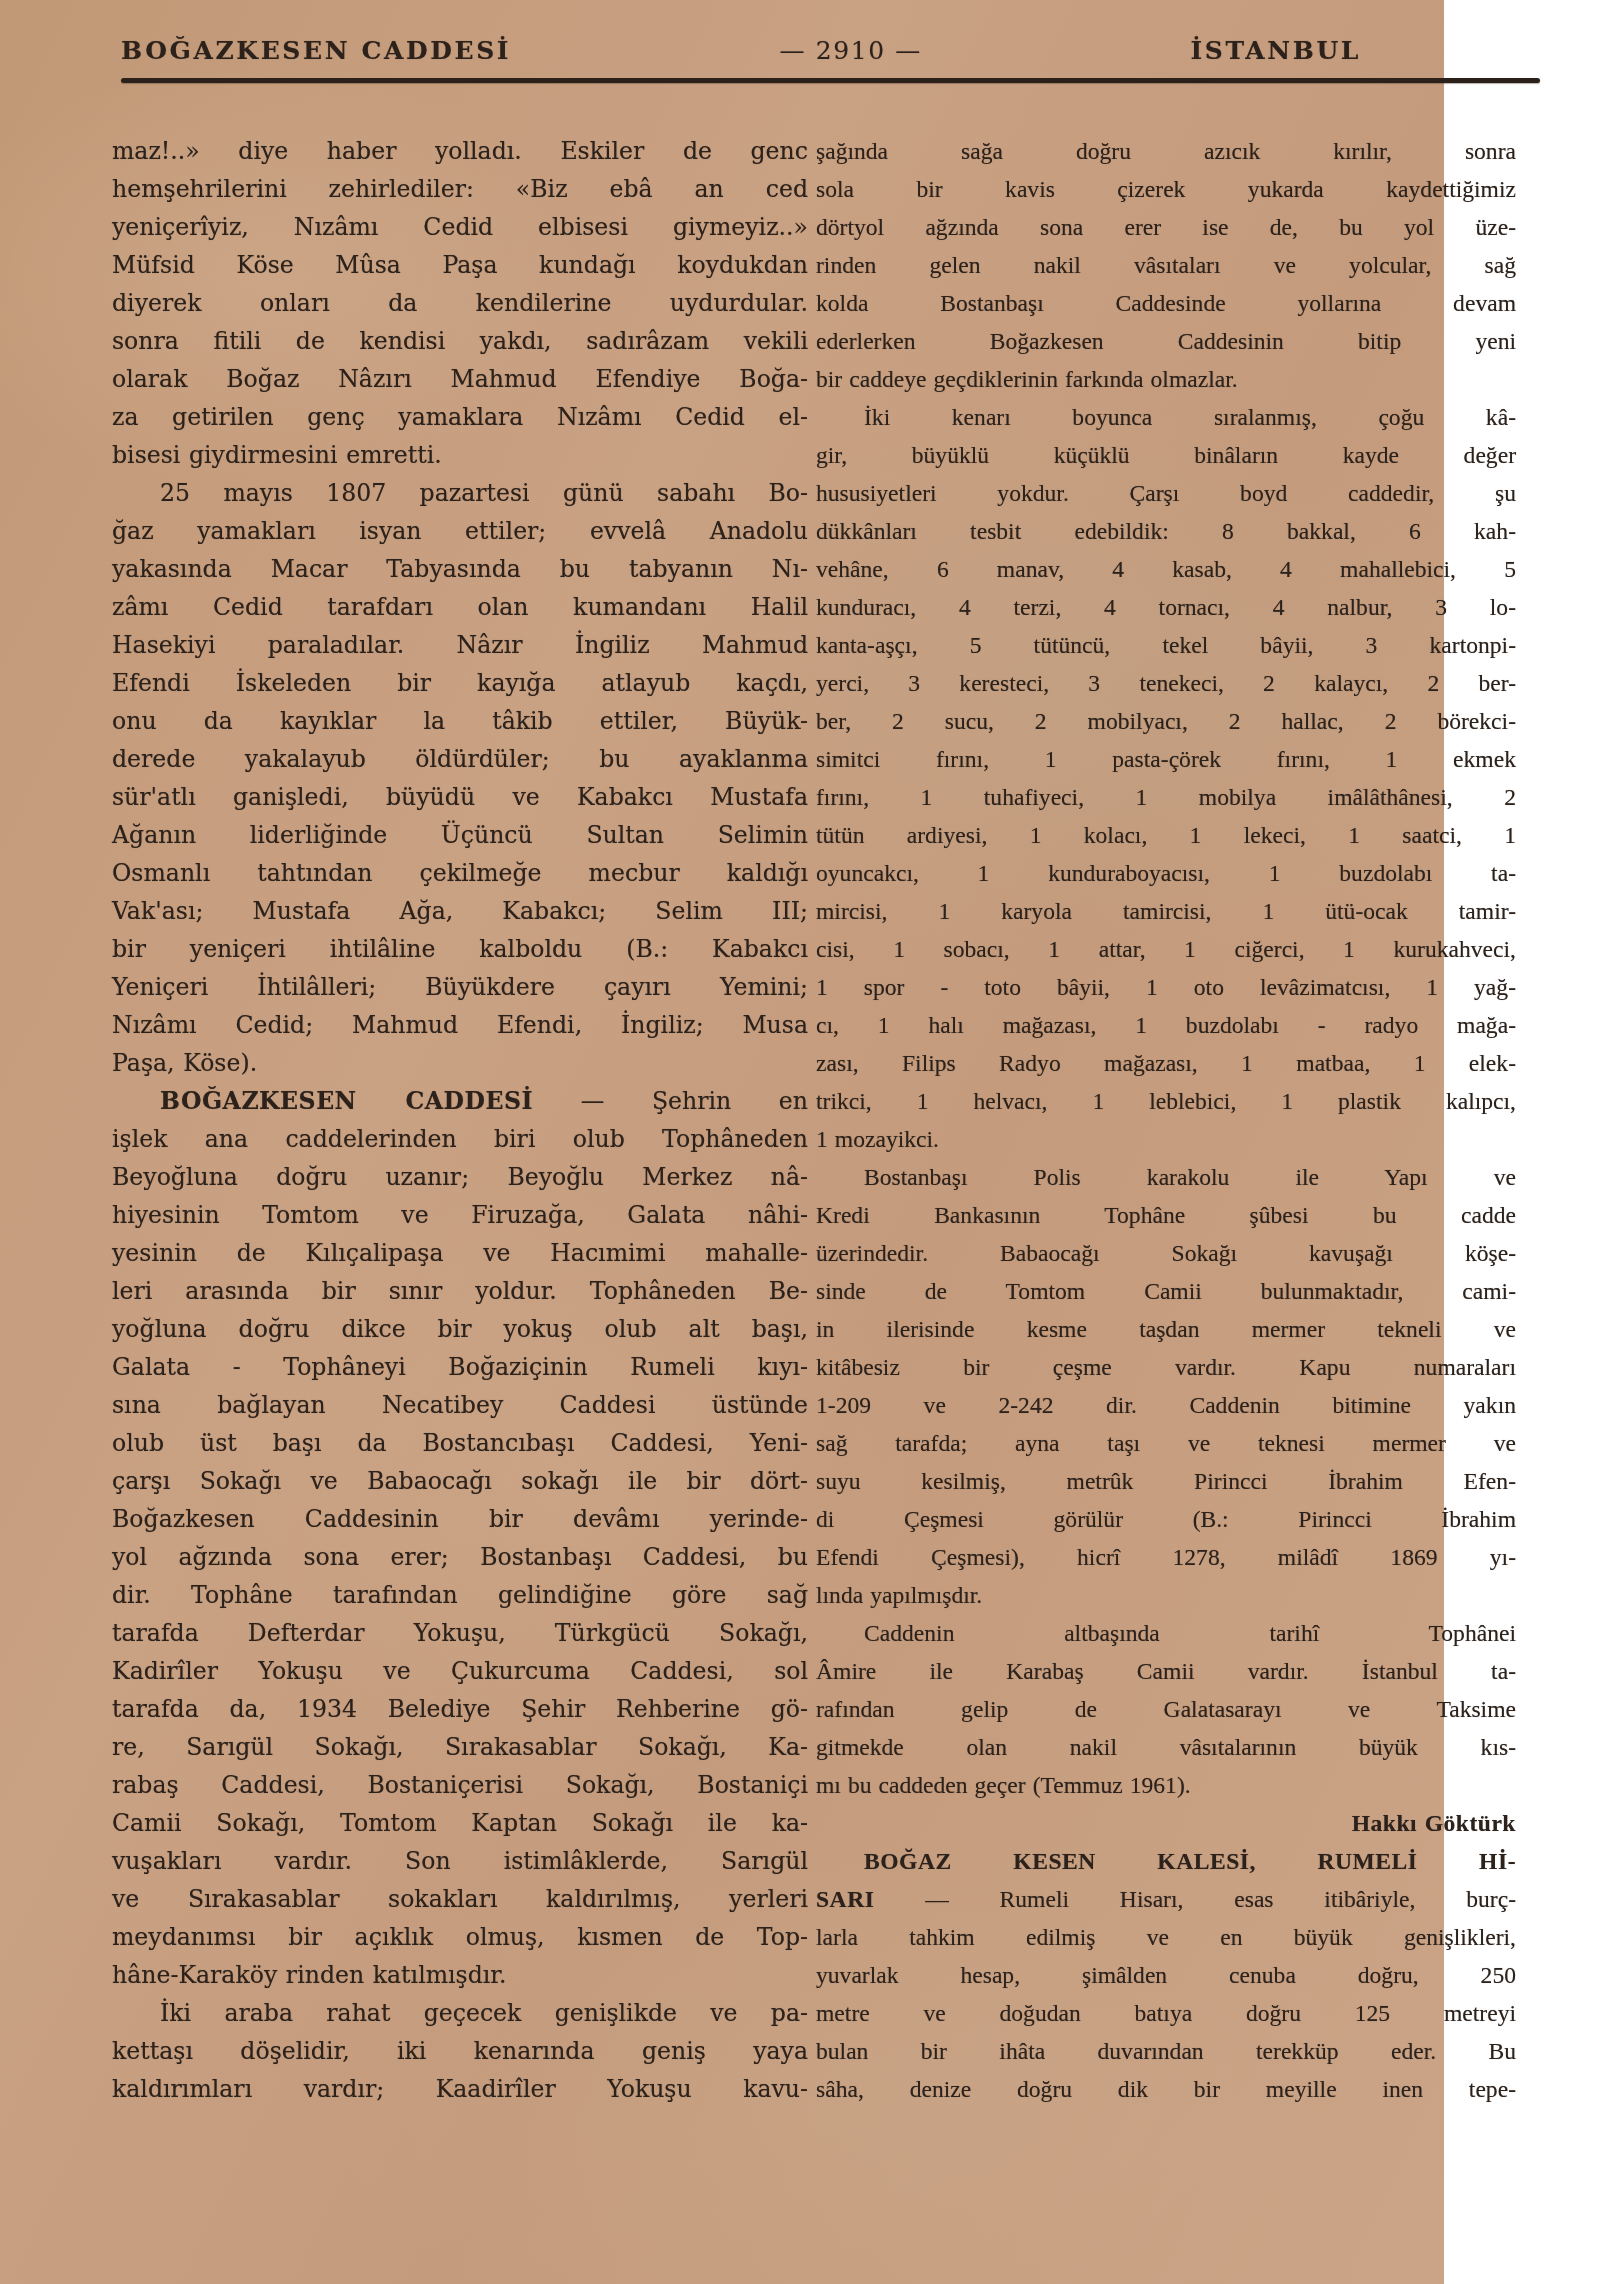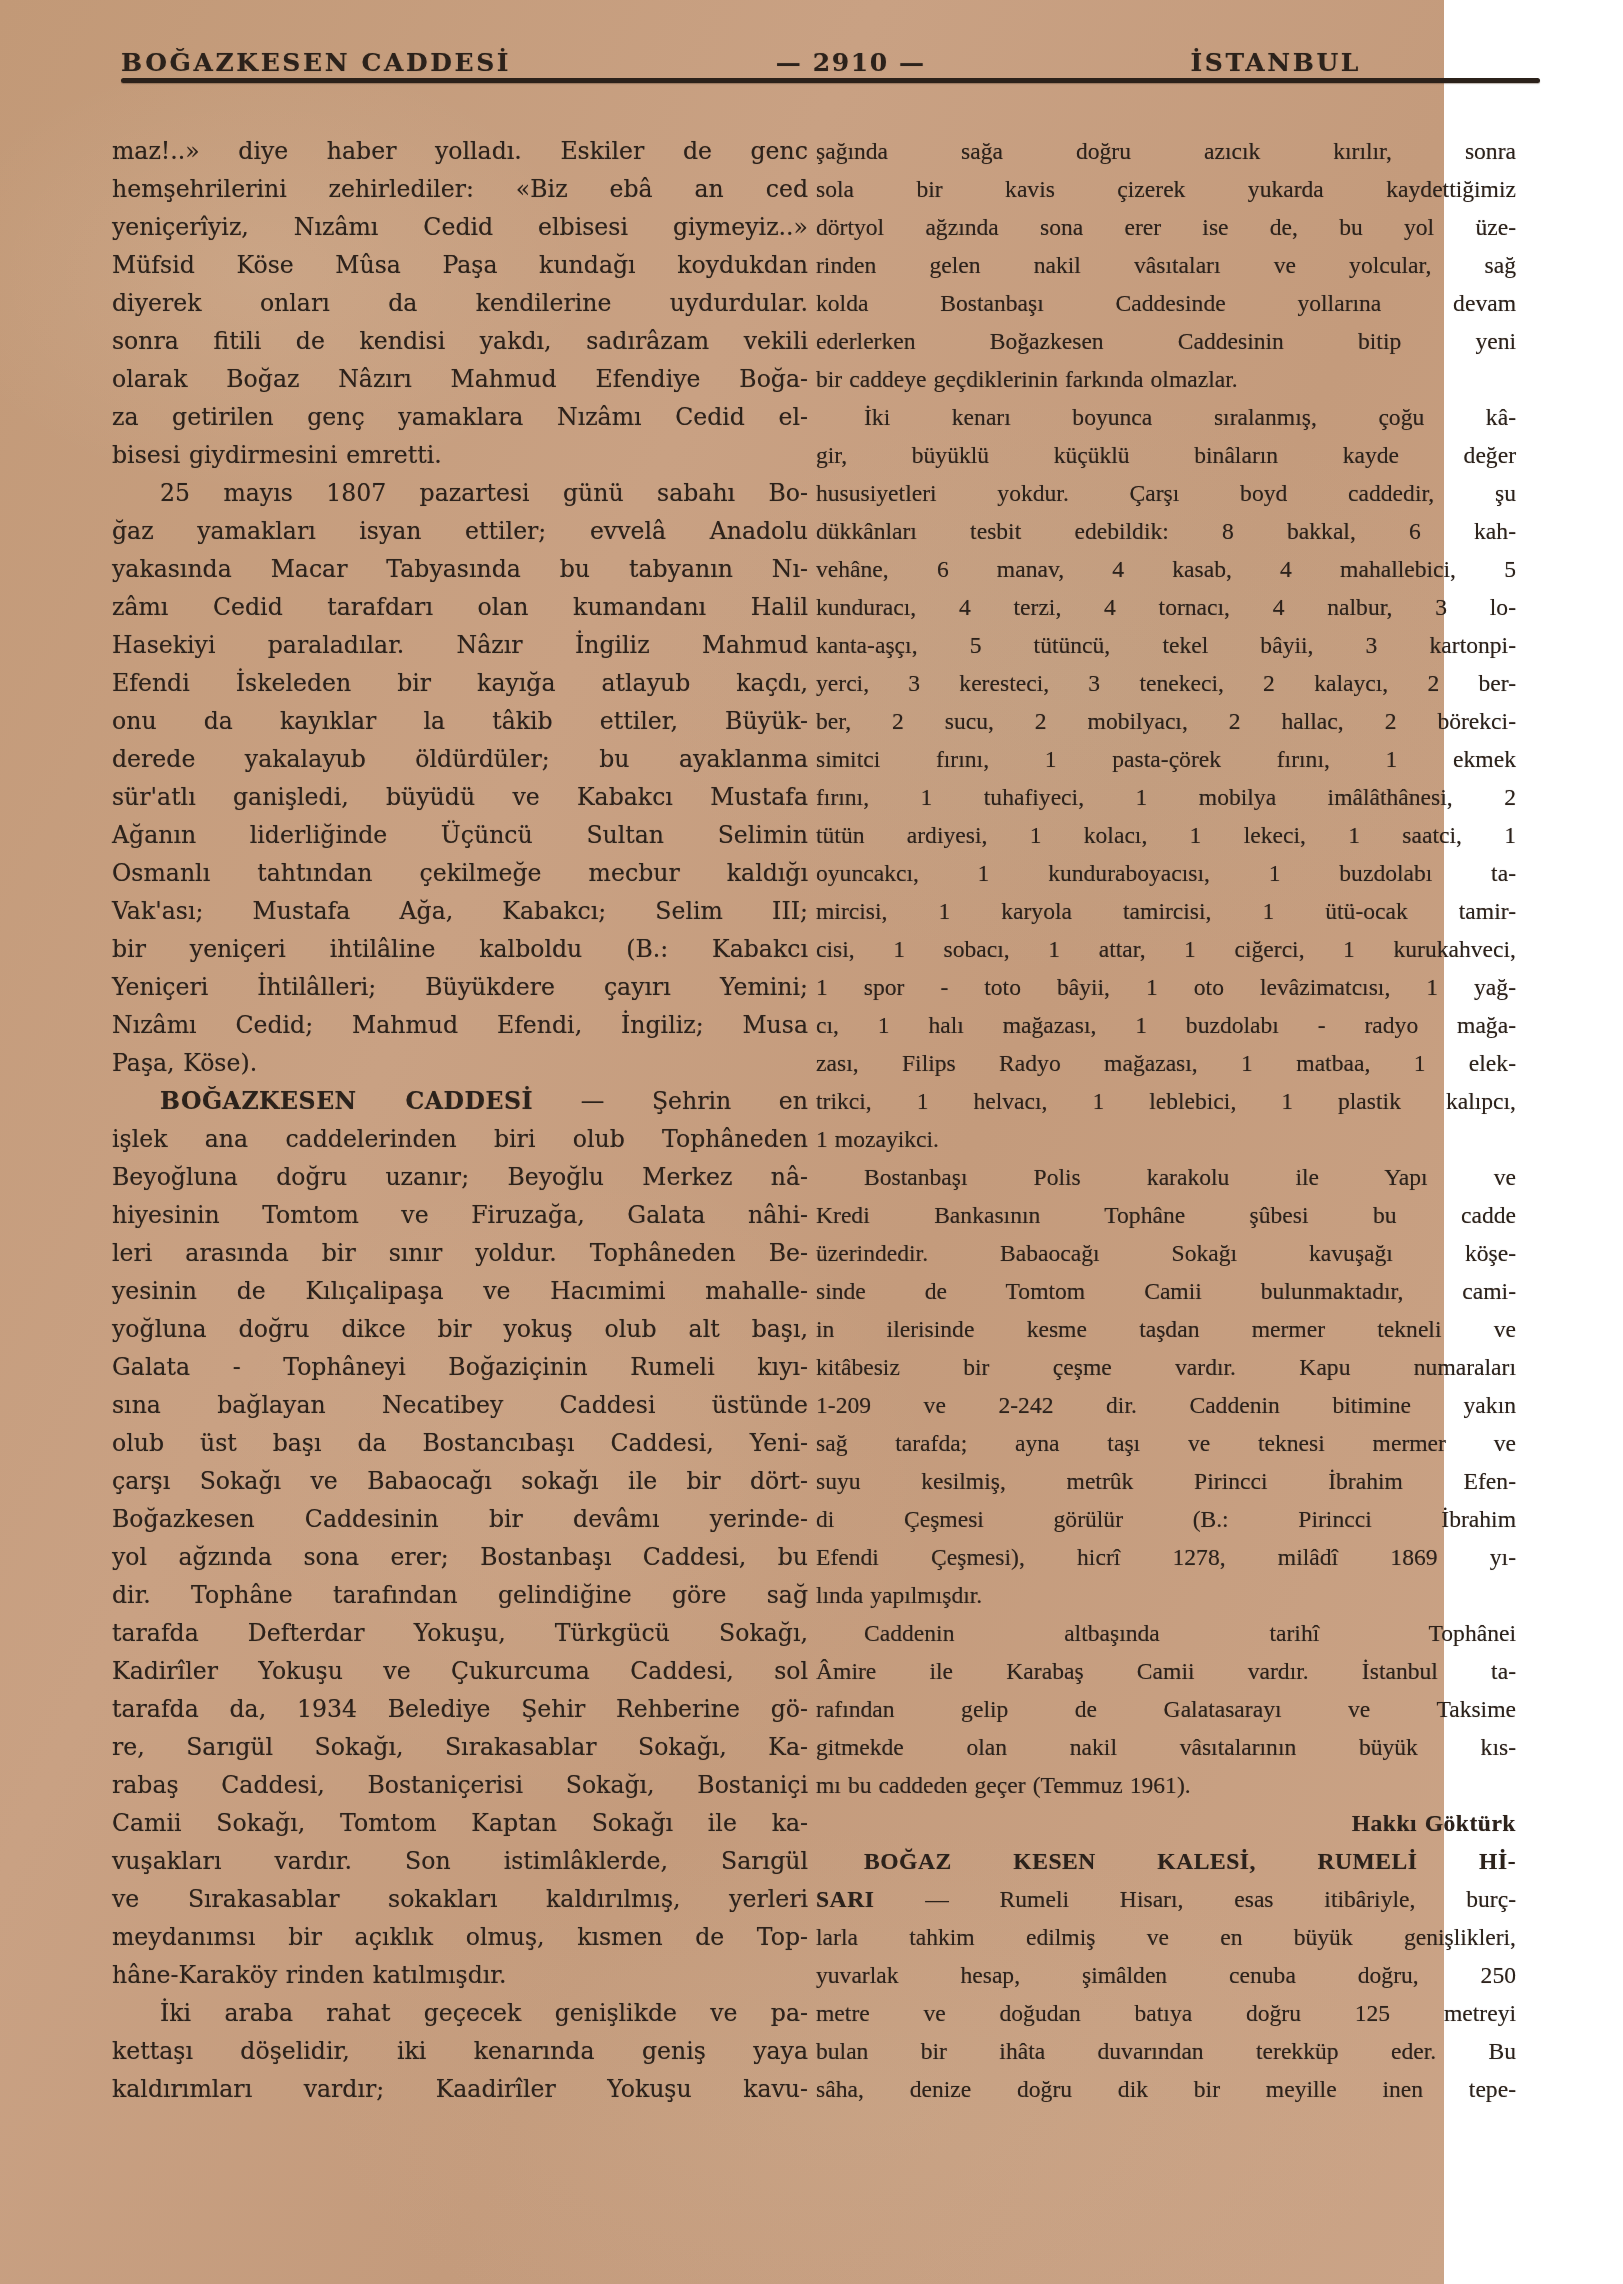--- a/index.html
+++ b/index.html
@@ -23,23 +23,22 @@
   .header {
     position: absolute; left: 121px; right: 83px; top: 36px;
     display: flex; justify-content: space-between; align-items: baseline;
     font-size: 25px;
   }
   .header .h-left, .header .h-right {
     font-weight: bold; letter-spacing: 2.6px;
     text-shadow: 0 0 1.1px rgba(44,34,27,0.35);
   }
   .header .h-center {
-    letter-spacing: 1.6px; font-weight: bold;
+    letter-spacing: 1.6px; font-weight: normal;
     text-shadow: 0 0 1.1px rgba(44,34,27,0.3);
-    margin-top: 12px;
   }
   .rule {
     position: absolute; left: 121px; top: 78px;
     width: 1419px; height: 4.7px;
     background: #2b211a; border-radius: 2.6px;
     box-shadow: 0 1.1px 1.1px rgba(80,60,45,0.4);
   }
   .col {
     position: absolute; top: 132px;
     font-size: 23.6px;
@@ -92,22 +91,22 @@
       <div class="line">Osmanlı tahtından çekilmeğe mecbur kaldığı</div>
       <div class="line">Vak'ası; Mustafa Ağa, Kabakcı;  Selim III;</div>
       <div class="line">bir yeniçeri ihtilâline kalboldu (B.:  Kabakcı</div>
       <div class="line">Yeniçeri İhtilâlleri; Büyükdere çayırı Yemini;</div>
       <div class="line">Nızâmı Cedid; Mahmud Efendi, İngiliz; Musa</div>
       <div class="line para-end">Paşa, Köse).</div>
       <div class="line indent"><span class="bold">BOĞAZKESEN CADDESİ</span> — Şehrin en</div>
       <div class="line">işlek ana caddelerinden biri olub Tophâneden</div>
       <div class="line">Beyoğluna doğru uzanır; Beyoğlu Merkez nâ-</div>
       <div class="line">hiyesinin Tomtom ve Firuzağa, Galata nâhi-</div>
+      <div class="line">yesinin de Kılıçalipaşa ve Hacımimi mahalle-</div>
       <div class="line">leri arasında bir sınır yoldur. Tophâneden Be-</div>
-      <div class="line">yesinin de Kılıçalipaşa ve Hacımimi mahalle-</div>
       <div class="line">yoğluna doğru dikce bir yokuş olub alt  başı,</div>
       <div class="line">Galata - Tophâneyi Boğaziçinin Rumeli kıyı-</div>
       <div class="line">sına bağlayan  Necatibey Caddesi  üstünde</div>
       <div class="line">olub üst başı da Bostancıbaşı Caddesi, Yeni-</div>
       <div class="line">çarşı Sokağı ve Babaocağı sokağı ile bir dört-</div>
       <div class="line">Boğazkesen Caddesinin bir devâmı  yerinde-</div>
       <div class="line">yol ağzında sona erer; Bostanbaşı Caddesi, bu</div>
       <div class="line">dir. Tophâne tarafından gelindiğine göre sağ</div>
       <div class="line">tarafda Defterdar Yokuşu, Türkgücü Sokağı,</div>
       <div class="line">Kadirîler Yokuşu ve Çukurcuma Caddesi, sol</div>

